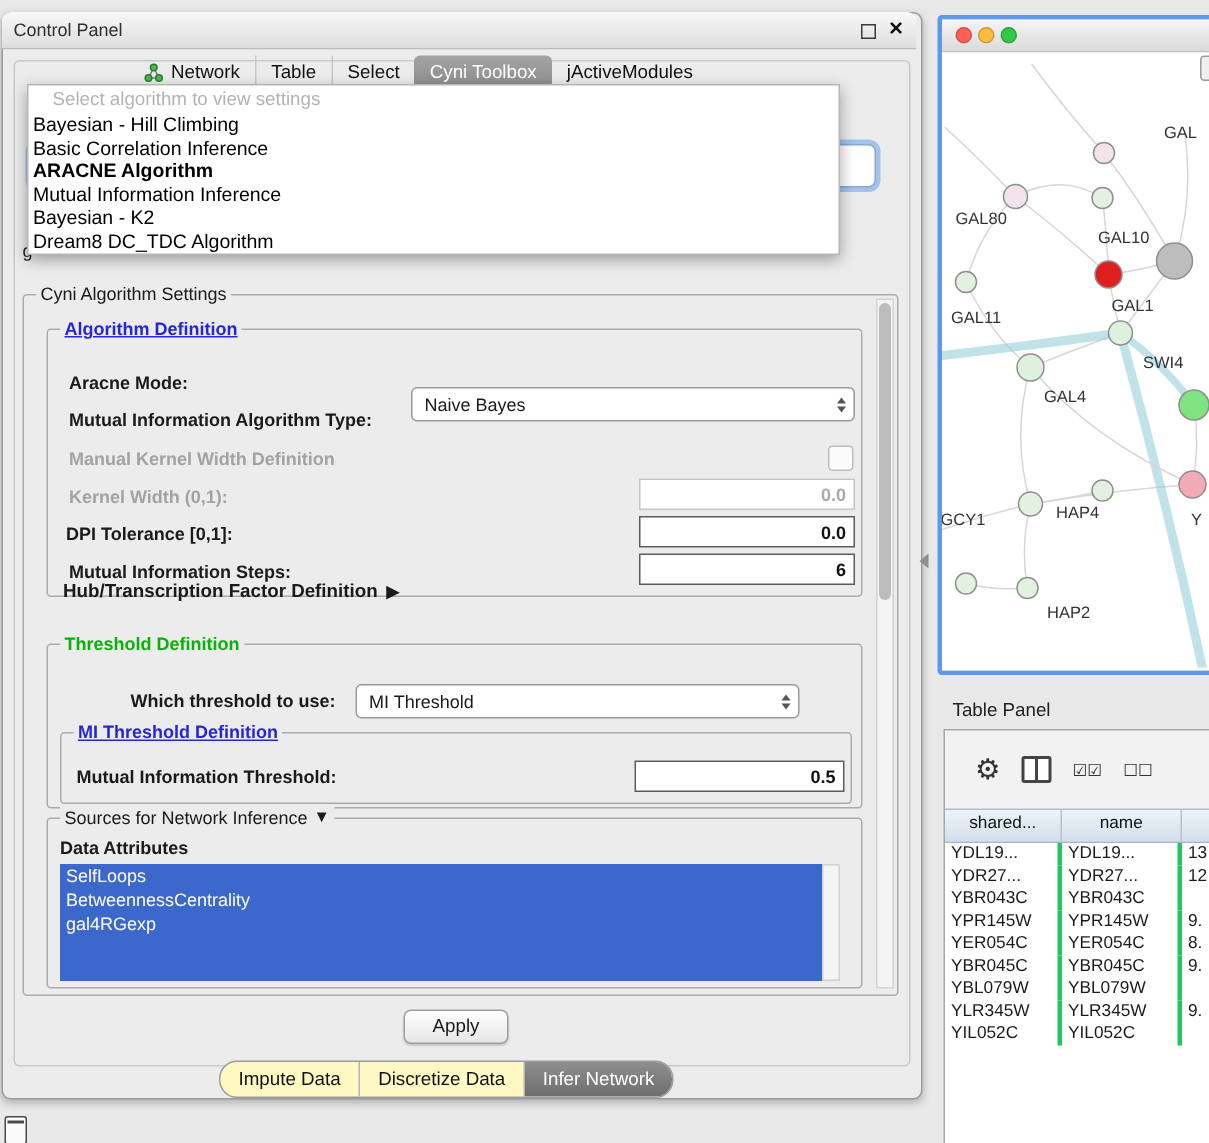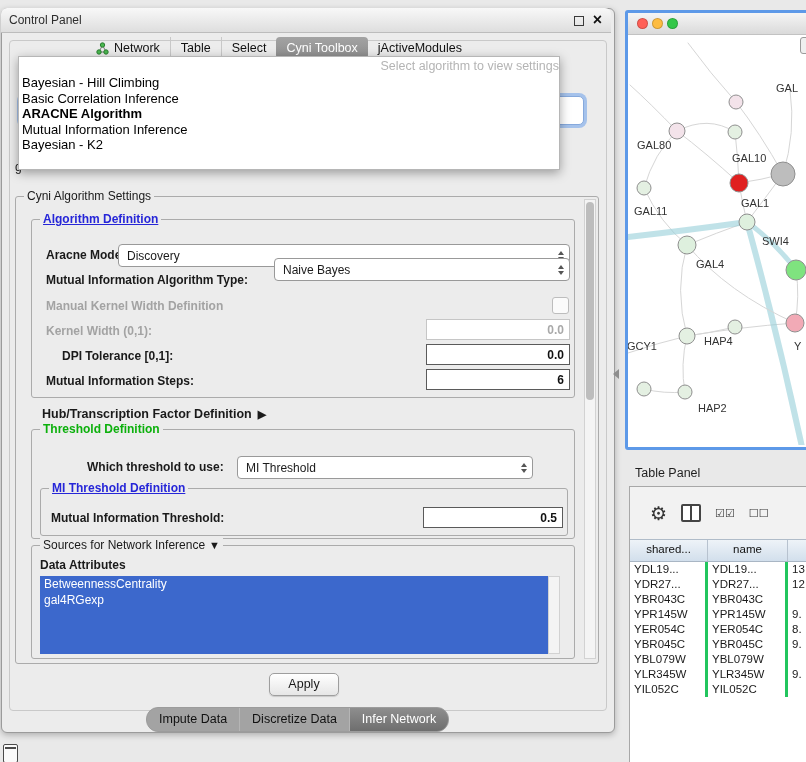--- a/index.html
+++ b/index.html
@@ -26,21 +26,21 @@
   .tab.active + .tab{border-left:none;}
 
   
   .algo-combo{position:absolute;left:20px;top:96px;width:562px;height:27px;background:#fff;
               border:1px solid #86a9dc;border-radius:5px;box-shadow:0 0 0 3px rgba(108,160,235,.55);z-index:5;}
   .frag-g{position:absolute;left:15px;top:160px;font-size:12px;z-index:1;color:#222;}
 
   
   .popup{position:absolute;left:18px;top:56px;width:540px;height:112px;background:#fff;
          border:1px solid #b6b6b6;box-shadow:0 3px 10px rgba(0,0,0,.35);z-index:30;}
-  .popup-placeholder{height:18px;line-height:18px;text-align:right;color:#b4b4b4;font-size:12.5px;}
+  .popup-placeholder{height:18px;line-height:18px;text-align:left;color:#b4b4b4;font-size:12.5px;margin-left:16px;}
   .popup-item{height:15.5px;line-height:15.5px;padding-left:3px;font-size:13px;color:#000;white-space:nowrap;}
   .popup-item.sel{font-weight:bold;}
 
   
   .fs{position:absolute;border:1px solid #ababab;border-radius:3px;}
   .fs-legend{position:absolute;top:-8px;left:8px;background:#ececec;padding:0 3px;font-size:12px;line-height:14px;white-space:nowrap;display:flex;align-items:center;gap:4px;}
   .b{font-weight:bold;}
   .blue{color:#2626d8;text-decoration:underline;} .green{color:#0cb00c;}
   .lbl{position:absolute;font-size:12px;font-weight:bold;white-space:nowrap;}
   .lbl.dis{color:#a3a3a3;}
@@ -56,21 +56,21 @@
   .scrollbar{position:absolute;background:#f4f4f4;border:1px solid #d2d2d2;box-sizing:border-box;}
   .scroll-thumb{position:absolute;left:1px;right:1px;border-radius:4px;background:#bdbdbd;}
   .expander-row{position:absolute;font-size:12.5px;font-weight:bold;display:flex;align-items:center;gap:6px;}
   .expander-glyph{font-size:11px;}
   .listbox{position:absolute;background:#3c68cc;overflow:hidden;}
   .src-item{height:16px;line-height:16px;color:#fff;font-size:12px;padding-left:4px;white-space:nowrap;}
   .apply-btn{position:absolute;left:269px;top:673px;width:70px;height:23px;border:1px solid #9e9e9e;border-radius:5px;
              background:linear-gradient(#ffffff,#e6e6e6);font-size:12.5px;text-align:center;line-height:21px;
              box-shadow:0 1px 1px rgba(0,0,0,.15);box-sizing:border-box;}
   .bottom-tabs{position:absolute;left:146px;top:707px;height:23px;display:flex;border:1px solid #9c9c9c;
-               border-radius:12px;overflow:hidden;background:#a3a3a3;font-size:12.5px;z-index:6;}
+               border-radius:12px;overflow:hidden;background:#fef9c3;font-size:12.5px;z-index:6;}
   .btab{padding:0 12px;line-height:23px;color:#111;}
   .btab + .btab{border-left:1px solid #b5b5b5;}
   .btab.active{background:linear-gradient(#8e8e8e,#6e6e6e);color:#fff;}
   .collapse-handle{position:absolute;left:613px;top:369px;width:0;height:0;border-top:5px solid transparent;
                    border-bottom:5px solid transparent;border-right:6px solid #8e8e8e;}
 
   
   .net-window{position:absolute;left:625px;top:10px;width:185px;height:434px;border:3px solid #5d99e8;
               border-radius:3px;background:#fff;overflow:hidden;}
   .net-titlebar{position:absolute;left:0;top:0;right:0;height:21px;background:linear-gradient(#f5f5f5,#dadada);
@@ -139,58 +139,52 @@
   <span class="frag-g">g</span>
   <div class="algo-combo"></div>
 
   <div class="popup">
     <div class="popup-placeholder">Select algorithm to view settings</div>
   <div class="popup-item">Bayesian - Hill Climbing</div>
       <div class="popup-item">Basic Correlation Inference</div>
       <div class="popup-item sel">ARACNE Algorithm</div>
       <div class="popup-item">Mutual Information Inference</div>
       <div class="popup-item">Bayesian - K2</div>
+      <div class="popup-item">Dream8 DC_TDC Algorithm</div>
     </div>
 
   <div class="fs" style="left:15px;top:196px;width:582px;height:466px;">
     <div class="fs-legend">
       <span>Cyni Algorithm Settings</span>
     </div>
 
     <div class="fs" style="left:15px;top:22px;width:542px;height:177px;">
       <div class="fs-legend b blue">
         <span>Algorithm Definition</span>
       </div>
       <span class="lbl" style="left:14px;top:28px;">Aracne Mode:</span>
-      <div class="combo" style="left:86px;top:24px;width:452px;">
-        <span>Discovery</span>
-        <span class="combo-arrows">
-            <span class="tri-up"></span>
-            <span class="tri-down"></span>
-          </span>
-      </div>
       <span class="lbl" style="left:14px;top:53px;">Mutual Information Algorithm Type:</span>
       <div class="combo" style="left:242px;top:38px;width:296px;">
         <span>Naive Bayes</span>
         <span class="combo-arrows">
             <span class="tri-up"></span>
             <span class="tri-down"></span>
           </span>
       </div>
       <span class="lbl dis" style="left:14px;top:79px;">Manual Kernel Width Definition</span>
       <span class="checkbox" style="left:520px;top:77px;"></span>
       <span class="lbl dis" style="left:14px;top:104px;">Kernel Width (0,1):</span>
       <input class="tfield dis" style="left: 394px; top: 99px; width: 144px;" value="0.0">
-      <span class="lbl" style="left:30px;top:129px;">DPI Tolerance [0,1]:</span>
+      <span class="lbl" style="left:12px;top:129px;">DPI Tolerance [0,1]:</span>
       <input class="tfield" style="left: 394px; top: 124px; width: 144px;" value="0.0">
       <span class="lbl" style="left:14px;top:154px;">Mutual Information Steps:</span>
       <input class="tfield" style="left: 394px; top: 149px; width: 144px;" value="6">
     </div>
 
-    <div class="expander-row" style="left:26px;top:210px;text-align:right;">
+    <div class="expander-row" style="left:26px;top:190px;text-align:right;">
       <span>Hub/Transcription Factor Definition</span>
       <span class="expander-glyph">▶</span>
     </div>
 
     <div class="fs" style="left:15px;top:232px;width:542px;height:108px;">
       <div class="fs-legend b green">
         <span>Threshold Definition</span>
       </div>
       <span class="lbl" style="left:55px;top:30px;">Which threshold to use:</span>
       <div class="combo" style="left:205px;top:26px;width:296px;">
@@ -209,20 +203,21 @@
       </div>
     </div>
 
     <div class="fs" style="left:15px;top:348px;width:542px;height:112px;">
       <div class="fs-legend">
         <span>Sources for Network Inference</span>
         <span class="expander-glyph">▼</span>
       </div>
       <span class="lbl" style="left:8px;top:12px;">Data Attributes</span>
       <div class="listbox" style="left:8px;top:30px;width:508px;height:78px;">
+          <div class="src-item">SelfLoops</div>
           <div class="src-item">BetweennessCentrality</div>
           <div class="src-item">gal4RGexp</div>
         </div>
       <div class="scrollbar" style="left:516px;top:30px;width:12px;height:78px;"></div>
     </div>
 
     <div class="scrollbar" style="left:568px;top:2px;width:12px;height:460px;">
       <div class="scroll-thumb" style="top:2px;height:198px;"></div>
     </div>
   </div>

